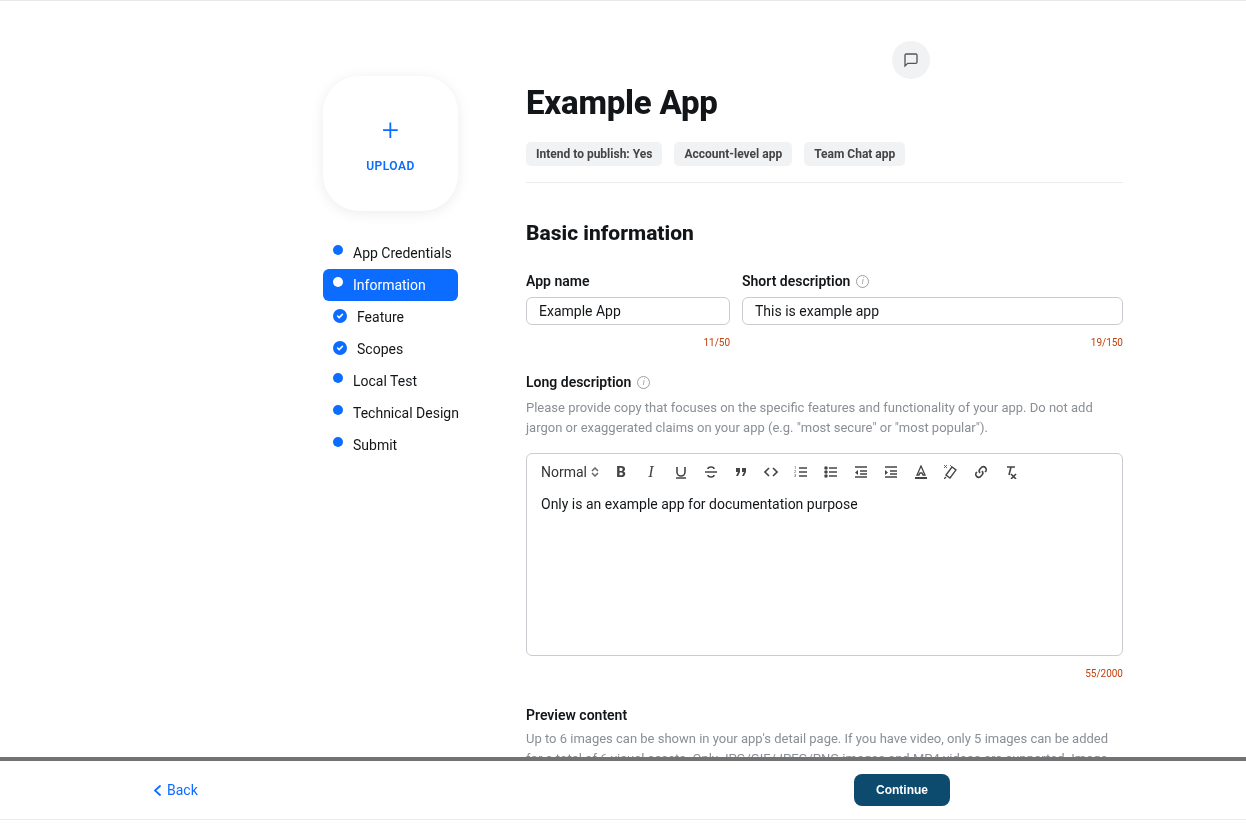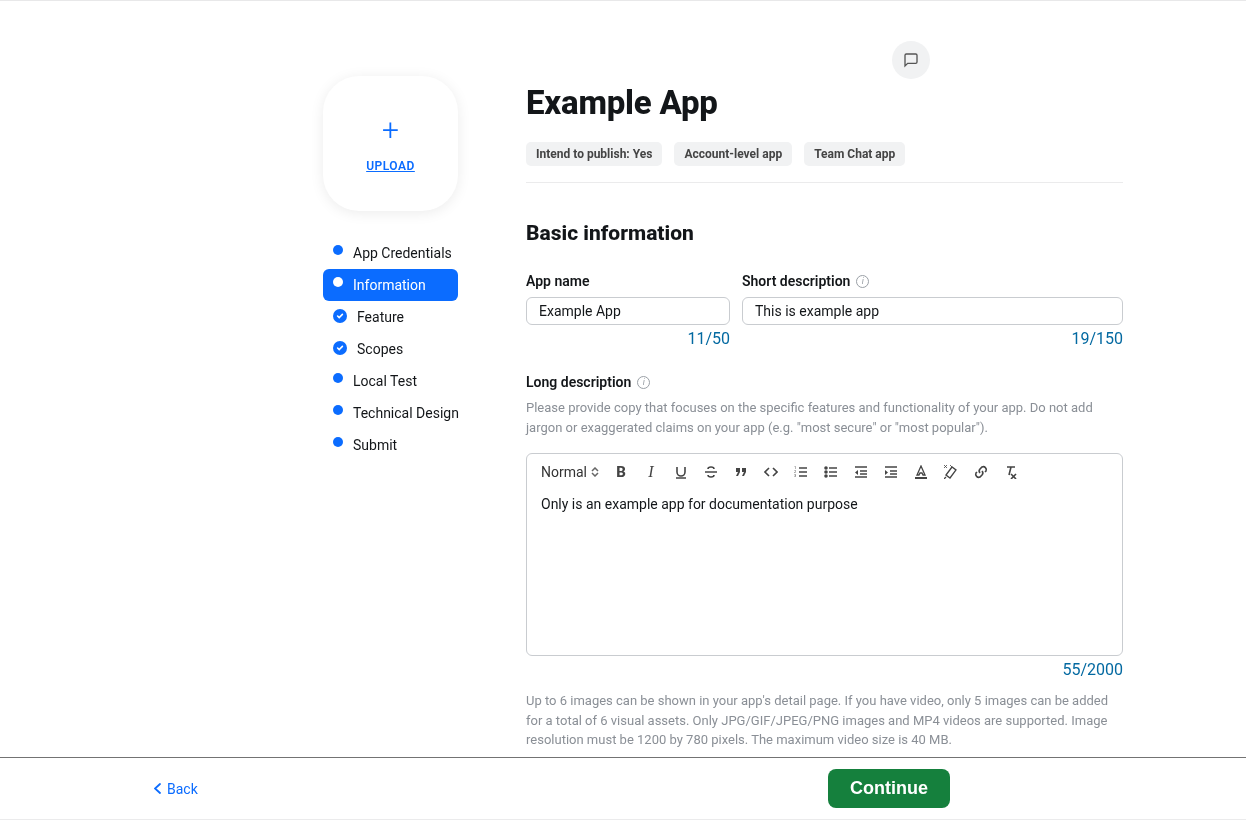--- a/index.html
+++ b/index.html
@@ -54,21 +54,20 @@
     font-size: 30px;
     font-weight: 300;
     line-height: 1;
     margin-bottom: 14px;
   }
   .upload-label {
     color: #0b6cff;
     font-size: 12px;
     font-weight: 600;
     letter-spacing: 0.5px;
-    text-decoration: underline;
   }
 
   .nav {
     width: 135px;
   }
   .nav-item {
     display: flex;
     align-items: flex-start;
     gap: 10px;
     padding: 8px 10px;
@@ -182,24 +181,24 @@
     height: 28px;
     border: 1px solid #c9ccd0;
     border-radius: 6px;
     padding: 0 12px;
     font-size: 14px;
     color: #131619;
     font-family: inherit;
   }
 
   .counter {
-    font-size: 16px;
-    color: #0369a1;
+    font-size: 10px;
+    color: #c2410c;
     text-align: right;
-    margin-top: 4px;
+    margin-top: 12px;
   }
 
   .long-desc-block { margin-bottom: 12px; }
   .helper {
     font-size: 13px;
     color: #8a8f96;
     line-height: 1.5;
     margin-top: 4px;
     margin-bottom: 16px;
   }
@@ -270,39 +269,39 @@
     color: #555;
   }
 
   
   .footer {
     position: absolute;
     left: 0;
     right: 0;
     bottom: 14px;
     height: 63px;
-    border-top: 1px solid #737373;
+    border-top: 4px solid #737373;
     border-bottom: 1px solid #ebebec;
     display: flex;
     align-items: center;
     justify-content: space-between;
     padding: 0 296px 0 154px;
   }
   .back-link {
     color: #0b6cff;
     font-size: 14px;
     display: flex;
     align-items: center;
     gap: 6px;
     cursor: pointer;
   }
   .continue-btn {
-    background: #15803d;
+    background: #0c4a6e;
     color: #fff;
-    font-size: 18px;
+    font-size: 12px;
     font-weight: 600;
     padding: 9px 22px;
     border-radius: 8px;
     border: none;
     cursor: pointer;
   }
 </style>
 </head>
 <body>
 
@@ -495,20 +494,21 @@
                     <line x1="7" y1="9" x2="12" y2="14"></line>
                     <line x1="12" y1="9" x2="7" y2="14"></line>
                   </svg>
               </div>
             </div>
             <div class="editor-body" contenteditable="true" style="">Only is an example app for documentation purpose</div>
           </div>
           <div class="counter">55/2000</div>
         </div>
 
+        <div class="preview-title">Preview content</div>
         <p class="helper" style="margin-bottom:0">Up to 6 images can be shown in your app's detail page. If you have video, only 5 images can be added for a total of 6 visual assets. Only JPG/GIF/JPEG/PNG images and MP4 videos are supported. Image resolution must be 1200 by 780 pixels. The maximum video size is 40 MB.</p>
 
       </main>
     </div>
   </div>
 
   <footer class="footer">
     <div class="back-link">
       <svg width="7" height="11" viewBox="0 0 7 11">
           <path d="M6 1 L1 5.5 L6 10" stroke="#0b6cff" stroke-width="1.8" fill="none" stroke-linecap="round"></path>

